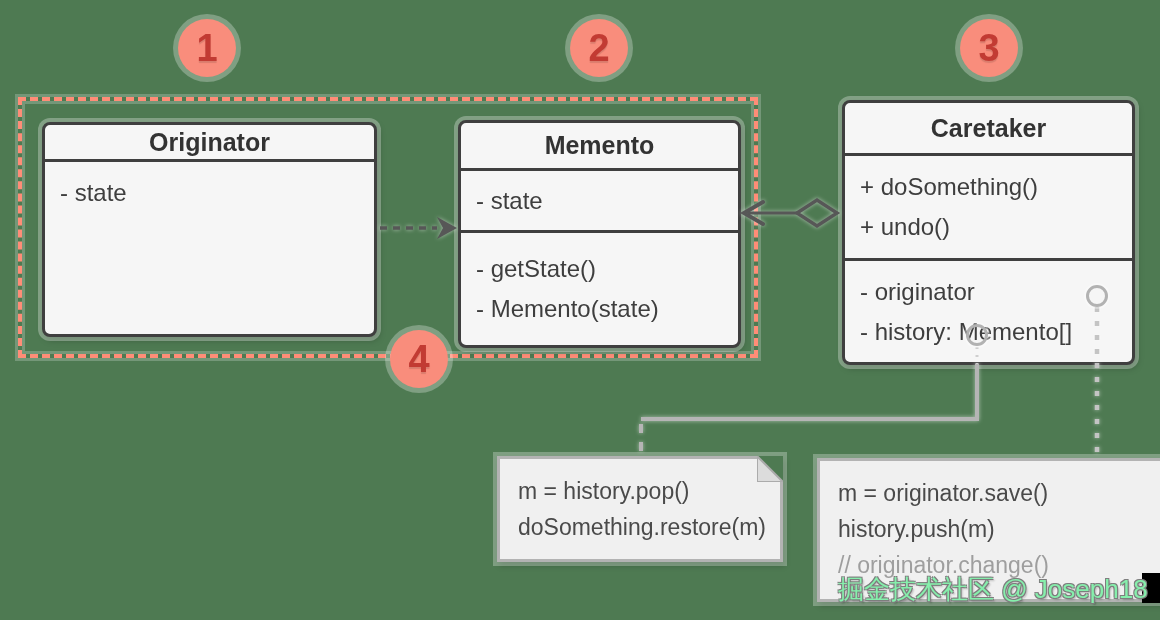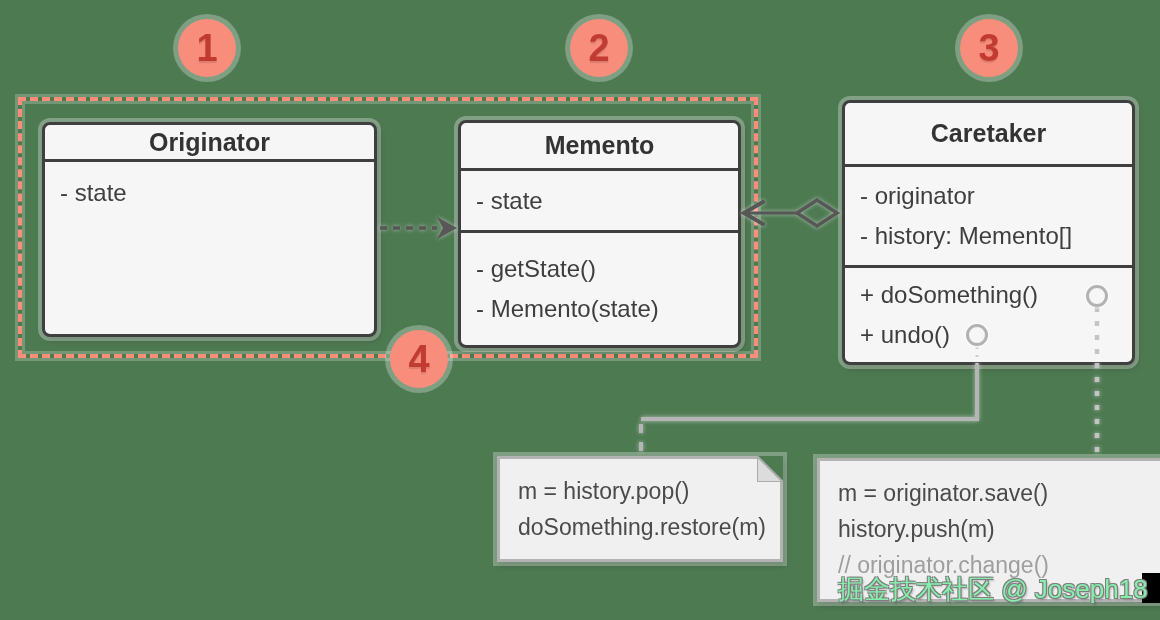--- a/index.html
+++ b/index.html
@@ -72,21 +72,21 @@
   .originator .hdr{height:37px;}
   .originator .attrs{height:61px;}
   .originator .methods{flex:1;}
 
   .memento{left:458px;top:120px;width:283px;height:228px;}
   .memento .hdr{height:48px;}
   .memento .attrs{height:62px;}
   .memento .methods{flex:1;}
 
   .caretaker{left:842px;top:100px;width:293px;height:265px;}
-  .caretaker .hdr{height:64px;}
+  .caretaker .hdr{height:53px;}
   .caretaker .attrs{height:101px;}
   .caretaker .methods{flex:1;}
 
   
   .lollipop{
     position:absolute;width:22px;height:22px;border-radius:50%;
     border:3px solid #b2b2b2;z-index:4;
     box-shadow:0 0 0 2px rgba(255,255,255,.35);
   }
   .lolli-dosomething{left:1086px;top:285px;}
@@ -160,27 +160,27 @@
       <div class="ln">- state</div>
     </div>
     <div class="sec methods">
       <div class="ln">- getState()</div>
       <div class="ln">- Memento(state)</div>
     </div>
   </div>
 
   <div class="uml-class caretaker">
     <div class="hdr">Caretaker</div>
+    <div class="sec methods">
+      <div class="ln">+ doSomething()</div>
+      <div class="ln">+ undo()</div>
+    </div>
     <div class="sec attrs">
       <div class="ln">- originator</div>
       <div class="ln">- history: Memento[]</div>
-    </div>
-    <div class="sec methods">
-      <div class="ln">+ doSomething()</div>
-      <div class="ln">+ undo()</div>
     </div>
   </div>
 
   <div class="lollipop lolli-dosomething"></div>
   <div class="lollipop lolli-undo"></div>
 
   <svg class="overlay" viewBox="0 0 1160 620">
 
     <g>
       <line x1="380" y1="228" x2="437" y2="228" stroke="#575757" stroke-width="3.5" stroke-dasharray="7 6"></line>

